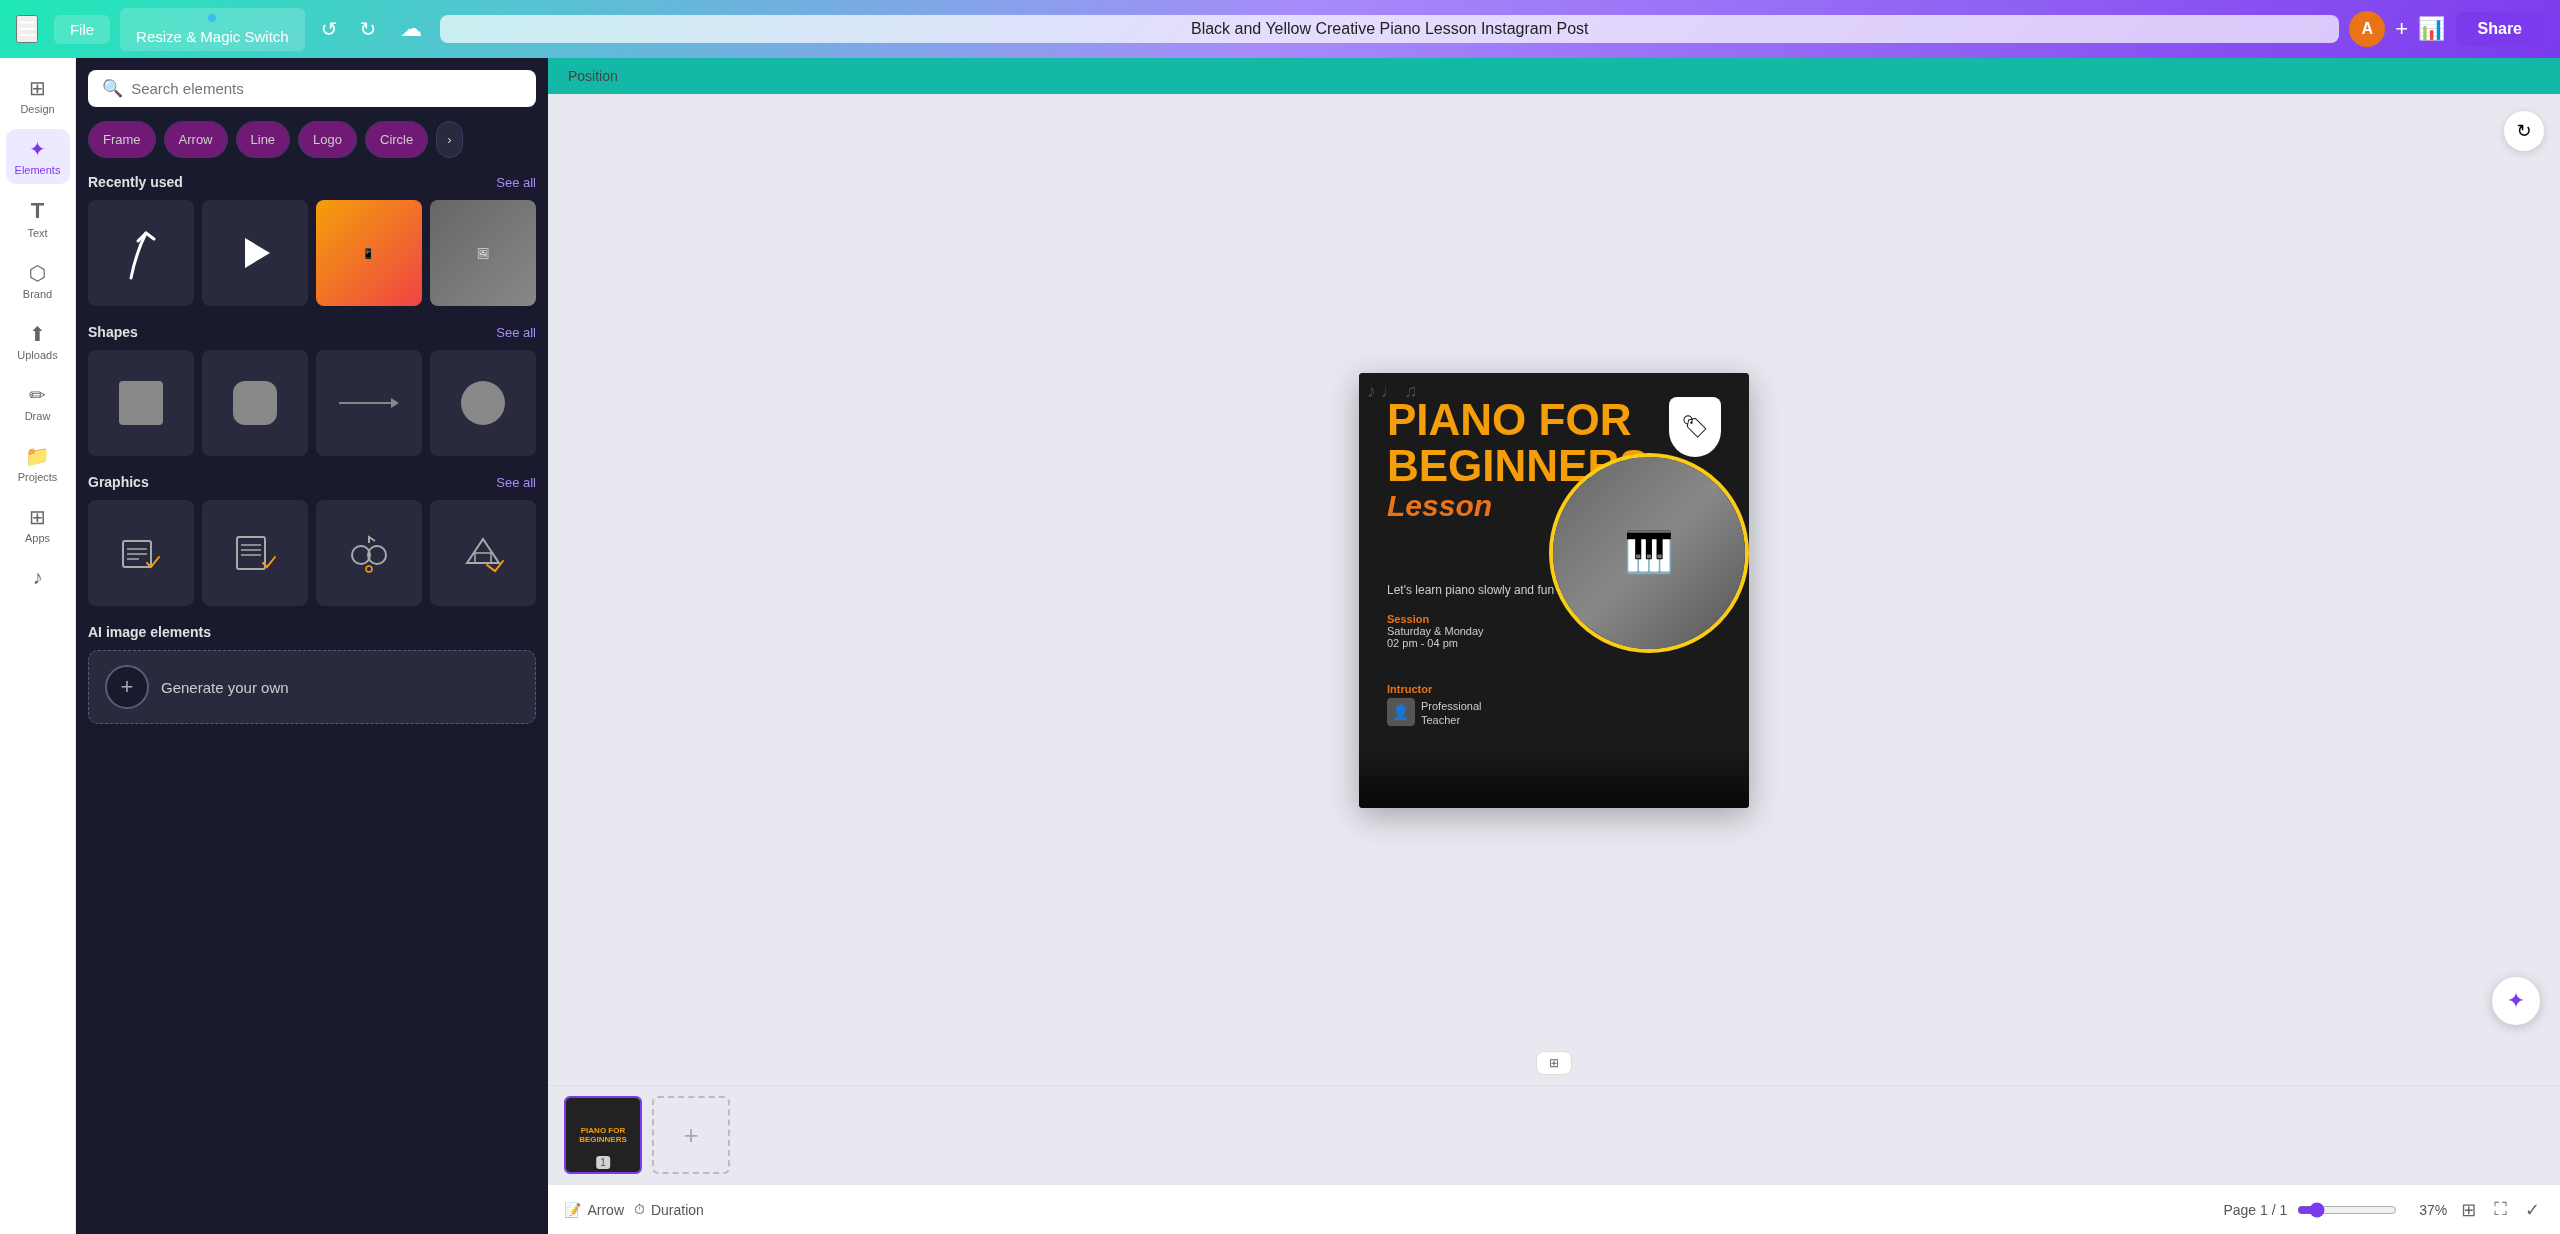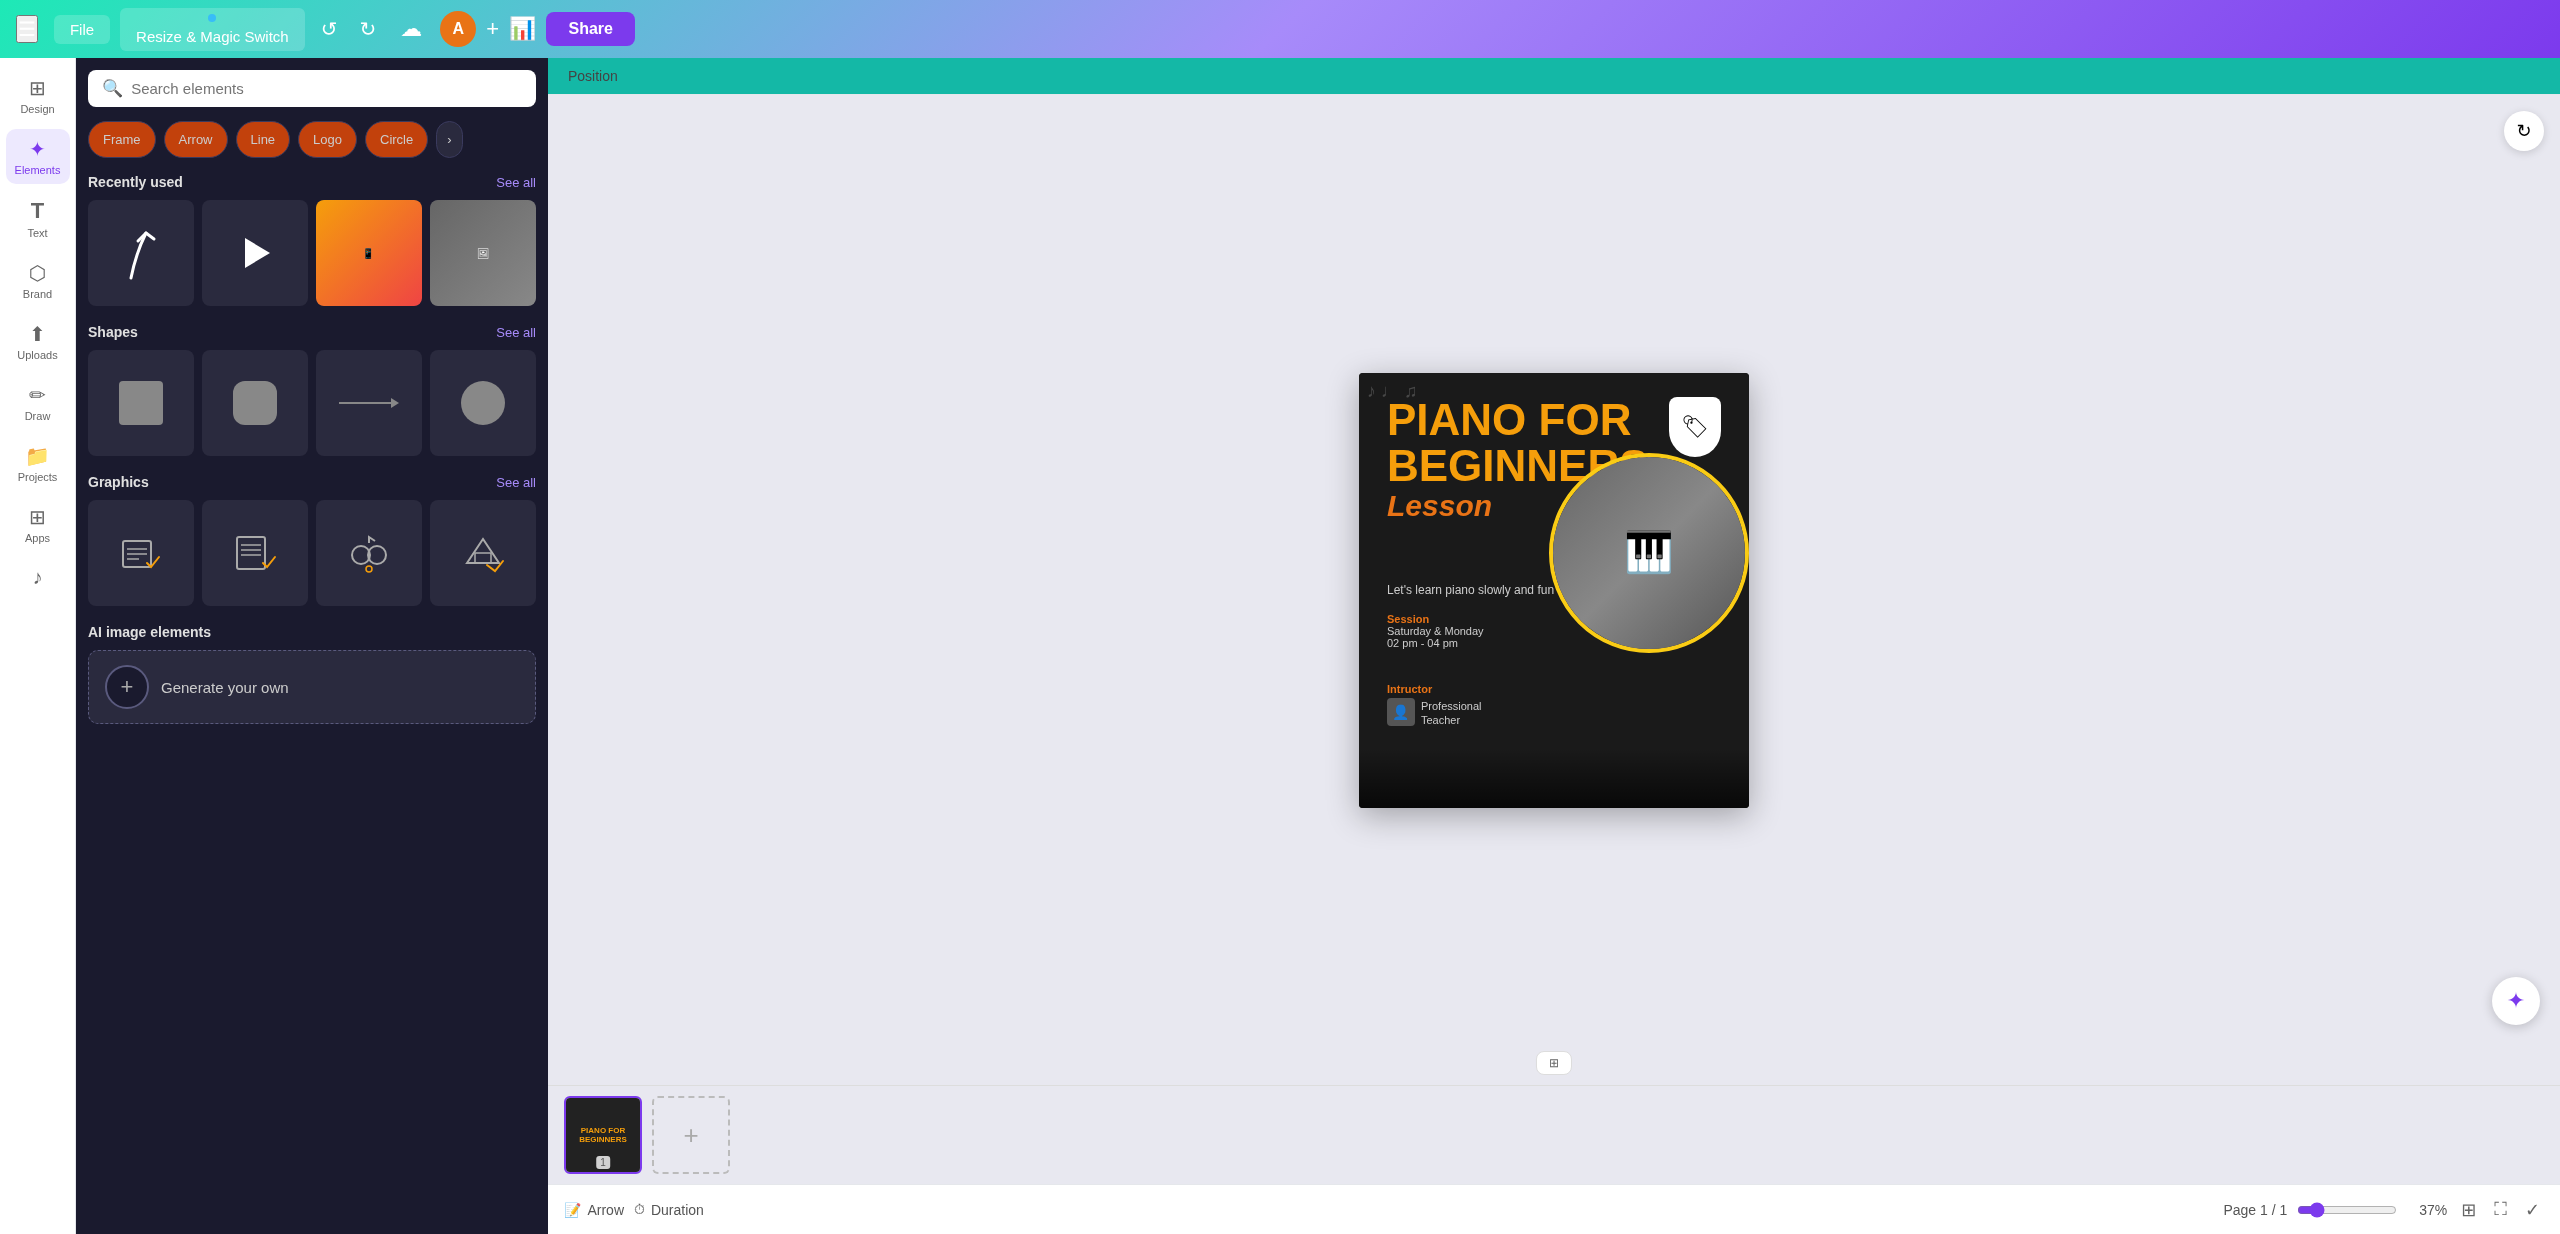--- a/index.html
+++ b/index.html
@@ -59,21 +59,21 @@
       background: white; border-radius: 8px; padding: 8px 14px; margin-bottom: 14px;
     }
     .sidebar-search input {
       border: none; outline: none; font-size: 15px; flex: 1; color: #333; background: transparent;
     }
     .sidebar-search-icon { color: #999; font-size: 17px; }
 
     
     .filter-pills { display: flex; gap: 8px; margin-bottom: 16px; flex-wrap: wrap; }
     .filter-pill {
-      background: #c2410c; border: 1px solid #3a3a5e; color: #ccc;
+      background: #701a75; border: 1px solid #3a3a5e; color: #ccc;
       padding: 10px 14px; border-radius: 20px; font-size: 13px; cursor: pointer;
     }
     .filter-pill-more { background: #2a2a3e; border: 1px solid #3a3a5e; color: #ccc; padding: 5px 10px; border-radius: 20px; font-size: 13px; cursor: pointer; }
 
     .section-header { display: flex; justify-content: space-between; align-items: center; margin-bottom: 10px; }
     .section-title { font-size: 14px; font-weight: 600; color: #e0e0e0; }
     .see-all { font-size: 13px; color: #a78bfa; cursor: pointer; }
 
     .elements-grid { display: grid; grid-template-columns: repeat(4, 1fr); gap: 8px; margin-bottom: 18px; }
     .element-card {
@@ -225,20 +225,21 @@
 <div class="topbar">
   <button class="topbar-menu-icon">☰</button>
   <button class="topbar-file-btn">File</button>
   <button class="topbar-resize-btn">
     <span class="topbar-resize-dot"></span>
     <span>Resize &amp; Magic Switch</span>
   </button>
   <button class="topbar-undo">↺</button>
   <button class="topbar-redo">↻</button>
   <button class="topbar-cloud">☁</button>
+  <div class="topbar-title">Black and Yellow Creative Piano Lesson Instagram Post</div>
   <div class="topbar-right">
     <div class="topbar-avatar">A</div>
     <button class="topbar-plus-btn">+</button>
     <button class="topbar-chart-btn">📊</button>
     <button class="topbar-share-btn">Share</button>
   </div>
 </div>
 
 <div class="main">
 

